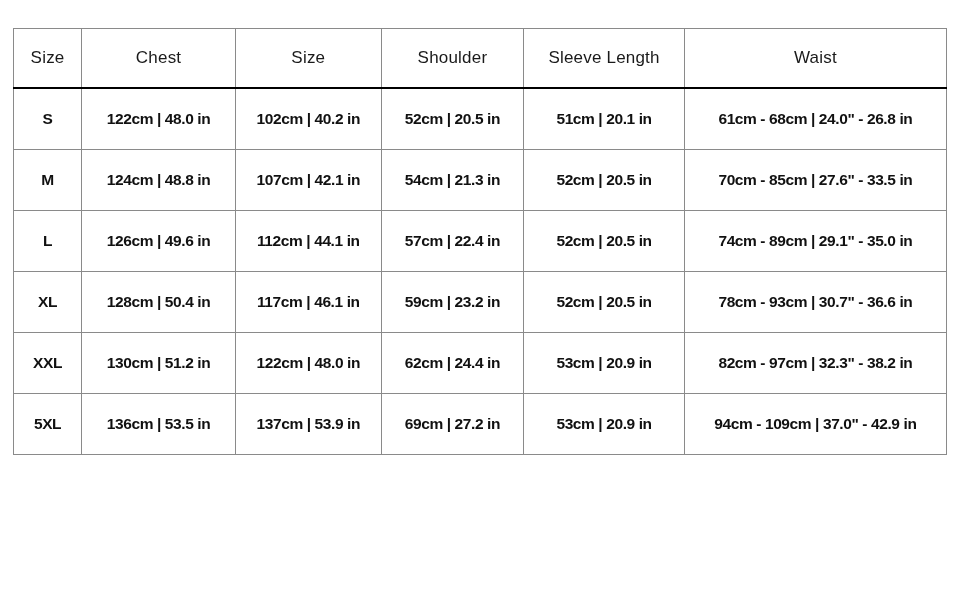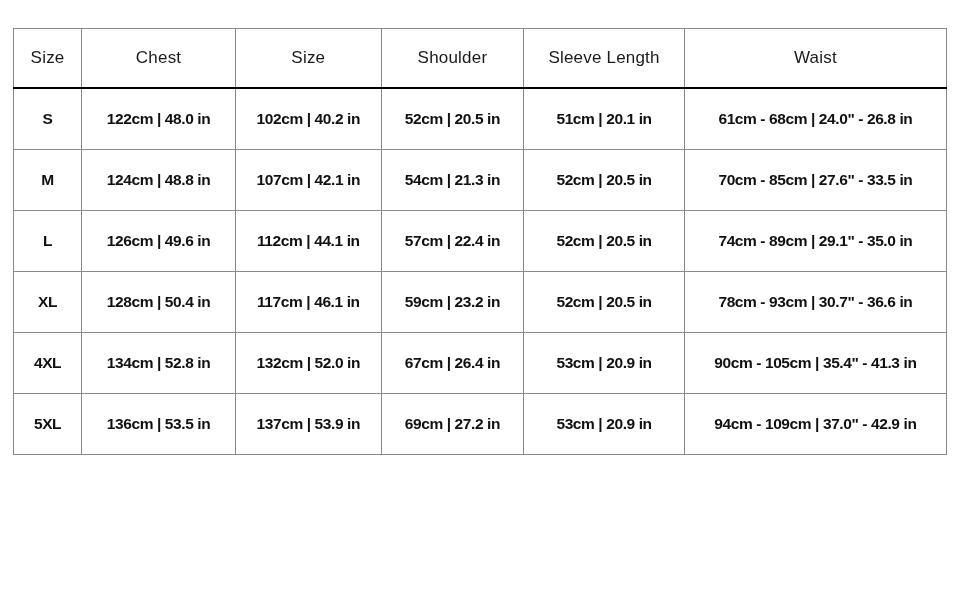--- a/index.html
+++ b/index.html
@@ -105,26 +105,26 @@
         </tr>
         <tr>
           <td>XL</td>
           <td>128cm | 50.4 in</td>
           <td>117cm | 46.1 in</td>
           <td>59cm | 23.2 in</td>
           <td>52cm | 20.5 in</td>
           <td>78cm - 93cm | 30.7" - 36.6 in</td>
         </tr>
         <tr>
-          <td>4XL</td>
-          <td>134cm | 52.8 in</td>
-          <td>132cm | 52.0 in</td>
-          <td>67cm | 26.4 in</td>
+          <td>XXL</td>
+          <td>130cm | 51.2 in</td>
+          <td>122cm | 48.0 in</td>
+          <td>62cm | 24.4 in</td>
           <td>53cm | 20.9 in</td>
-          <td>90cm - 105cm | 35.4" - 41.3 in</td>
+          <td>82cm - 97cm | 32.3" - 38.2 in</td>
         </tr>
         <tr>
           <td>5XL</td>
           <td>136cm | 53.5 in</td>
           <td>137cm | 53.9 in</td>
           <td>69cm | 27.2 in</td>
           <td>53cm | 20.9 in</td>
           <td>94cm - 109cm | 37.0" - 42.9 in</td>
         </tr>
       </tbody>

